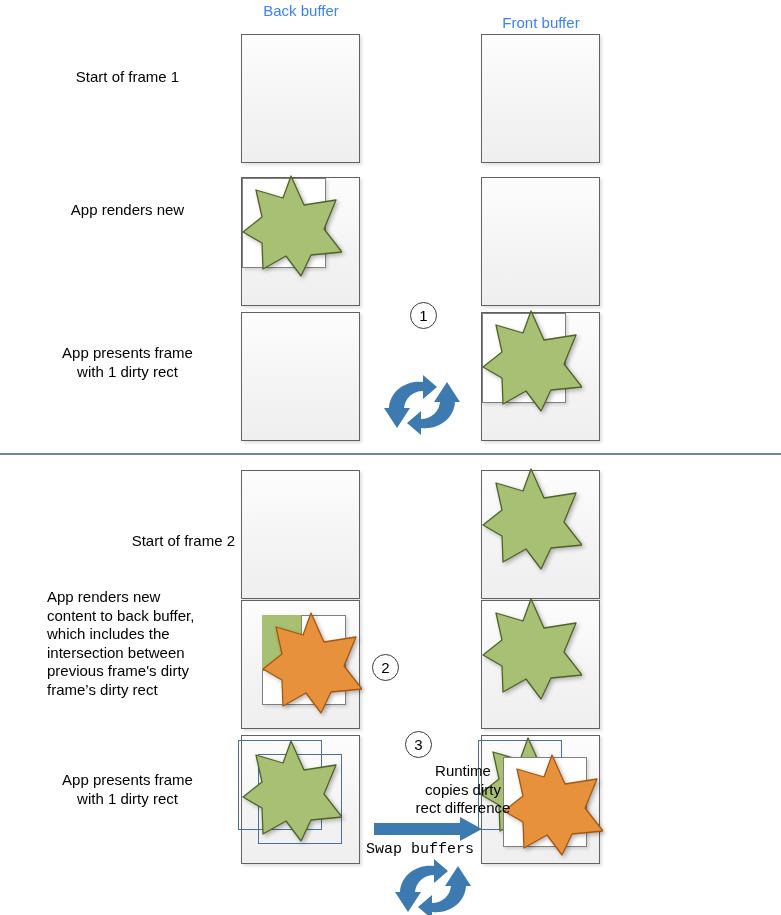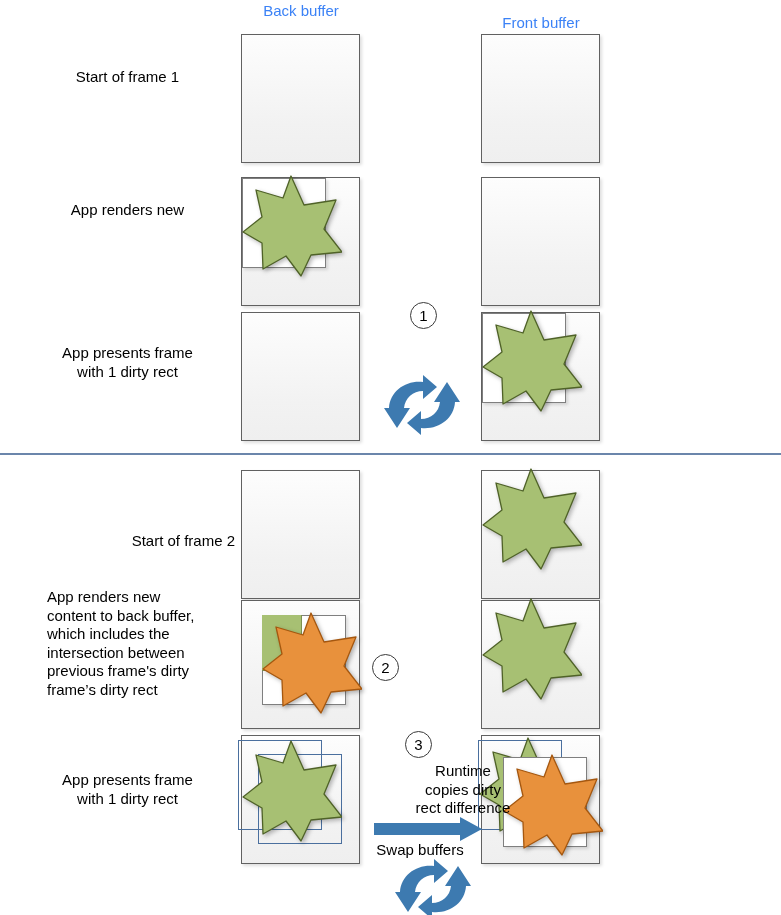--- a/index.html
+++ b/index.html
@@ -241,21 +241,21 @@
 
   <div class="step-circle" style="left:405px; top:731px;">3</div>
   <div class="center-text" style="left:382px; top:762px; width:108px;margin-left:27px;">
     <span class="ln">Runtime</span>
     <span class="ln">copies dirty</span>
     <span class="ln">rect difference</span>
   </div>
   <svg class="right-arrow" style="left:374px; top:817px;" width="108" height="24" viewBox="0 0 108 24">
     <polygon points="0,6 86,6 86,0 108,12 86,24 86,18 0,18" fill="#3d7ab0"></polygon>
   </svg>
-  <div class="center-text" style="left:365px; top:841px; width:110px;">Swap buffers</div>
+  <div class="center-text" style="left:365px; top:841px; width:110px;font-family:Liberation Mono, monospace;">Swap buffers</div>
   <svg class="swap-icon" style="left:393px; top:858px;" width="80" height="66" viewBox="0 0 80 66">
     <g fill="#3d7ab0">
       <path d="M39,4 C22,2 6,13 5,30 L0,30 L13,50 L26,30 L20,30 C21,20 29,13 39,13 L39,21 L53,9 L39,-3 Z" transform="translate(2,4)"></path>
       <path d="M41,62 C58,64 74,53 75,36 L80,36 L67,16 L54,36 L60,36 C59,46 51,53 41,53 L41,45 L27,57 L41,69 Z" transform="translate(-2,-8)"></path>
     </g>
   </svg>
 
 </div>
 
 </body></html>

